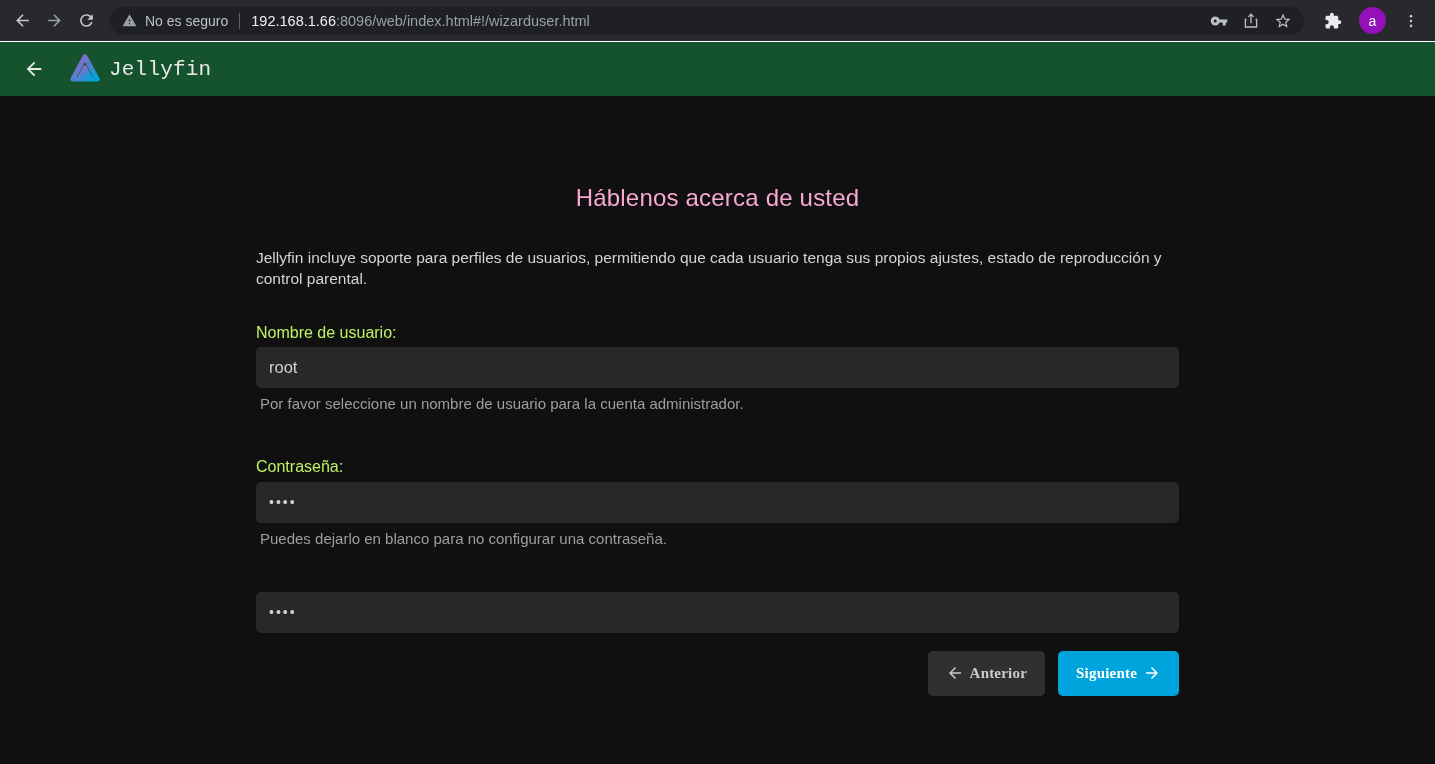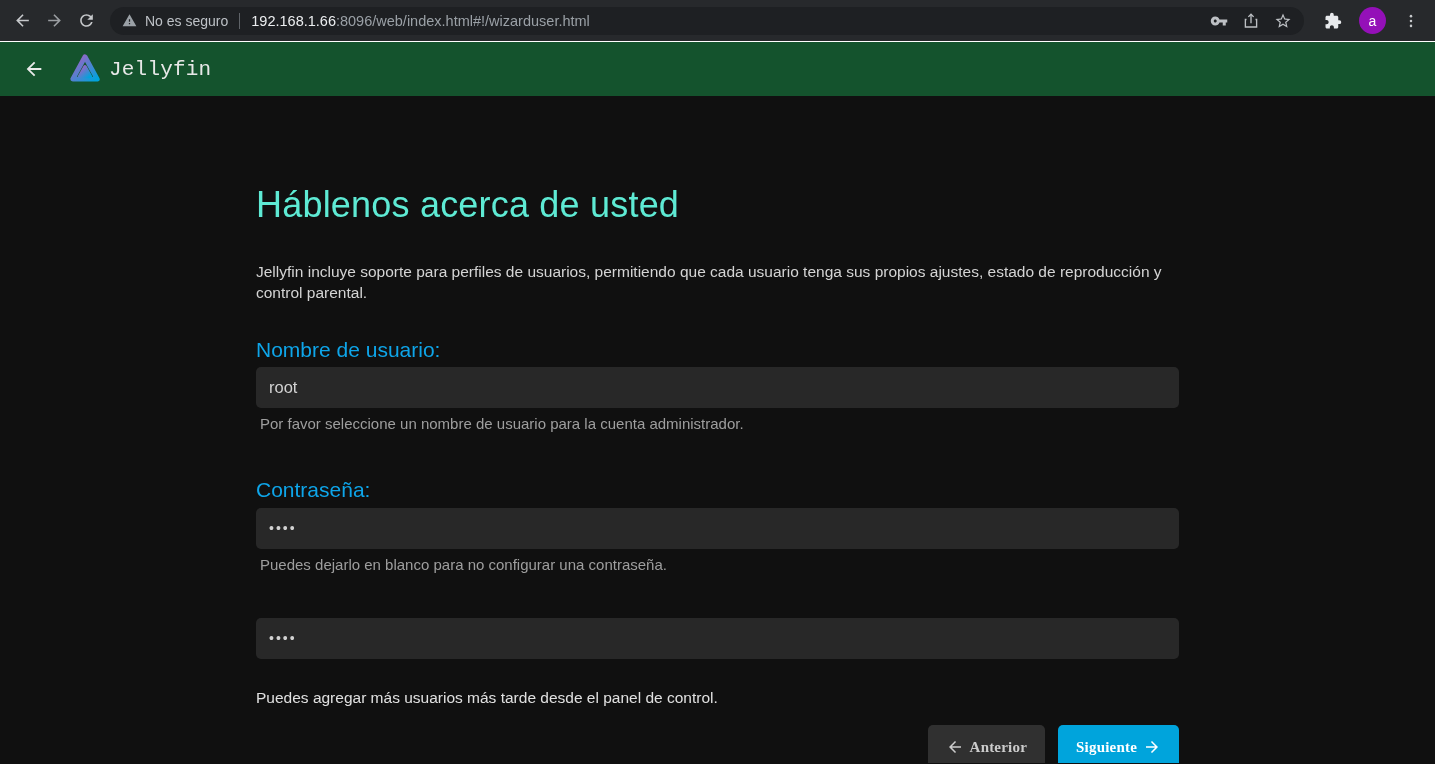--- a/index.html
+++ b/index.html
@@ -86,31 +86,31 @@
   }
 
   
   .page {
     height: 667px;
     background: #101010;
     overflow: hidden;
   }
   .container { width: 923px; margin: 0 auto; padding-top: 88px; }
   h1.wizard-title {
-    color: #5eead4; font-size: 36px; font-weight: 400; letter-spacing: 0.2px;
+    color: #f9a8d4; font-size: 24px; font-weight: 400; letter-spacing: 0.2px; text-align: center;
   }
   p.intro {
     margin-top: 36px;
     color: #d4d4d4; font-size: 15.5px; line-height: 1.33;
   }
   .field-group { margin-top: 44px; }
   .field-group.first { margin-top: 34px; }
   .field-label {
     display: block;
-    color: #0ea5e9; font-size: 21px; line-height: 1.2; margin-bottom: 5px;
+    color: #bef264; font-size: 16px; line-height: 1.2; margin-bottom: 5px;
   }
   .text-input {
     display: block;
     width: 100%; height: 41px;
     background: #282828;
     border: none; outline: none;
     border-radius: 5px;
     color: #d2d2d2;
     font-family: "Liberation Sans", sans-serif;
     font-size: 16.5px;
@@ -244,21 +244,20 @@
     <div class="field-group">
       <label class="field-label">Contraseña:</label>
       <input class="text-input pw" type="text" value="••••" style="">
       <div class="field-help">Puedes dejarlo en blanco para no configurar una contraseña.</div>
     </div>
 
     <div class="field-group">
       <input class="text-input pw" type="text" value="••••" style="">
     </div>
 
-    <div class="note">Puedes agregar más usuarios más tarde desde el panel de control.</div>
 
     <div class="btn-row">
       <button class="btn btn-prev">
         <svg viewBox="0 0 24 24" fill="currentColor">
             <path d="M20 11H7.83l5.59-5.59L12 4l-8 8 8 8 1.41-1.41L7.83 13H20v-2z"></path>
           </svg>
         <span>Anterior</span>
       </button>
       <button class="btn btn-next">
         <span>Siguiente</span>

